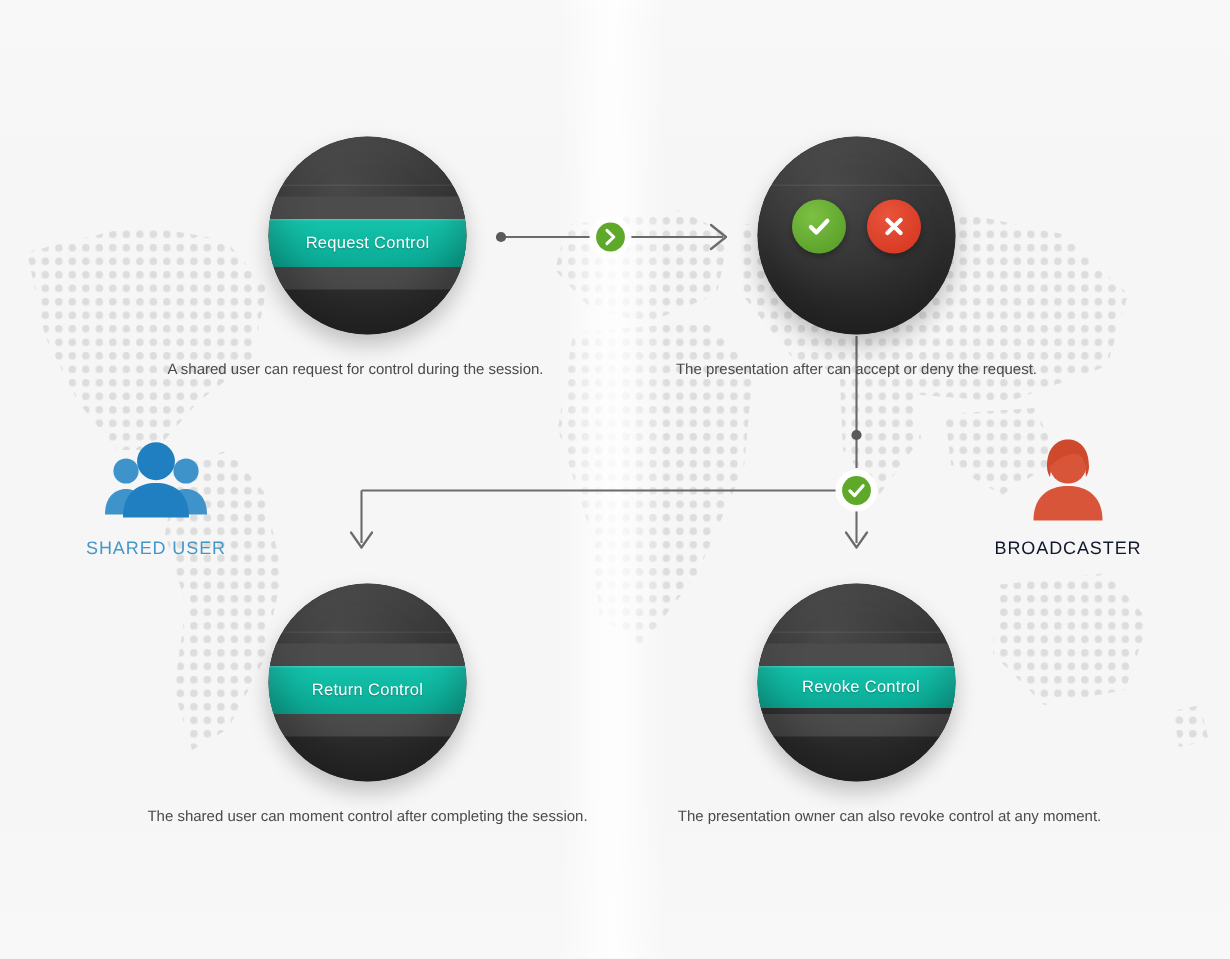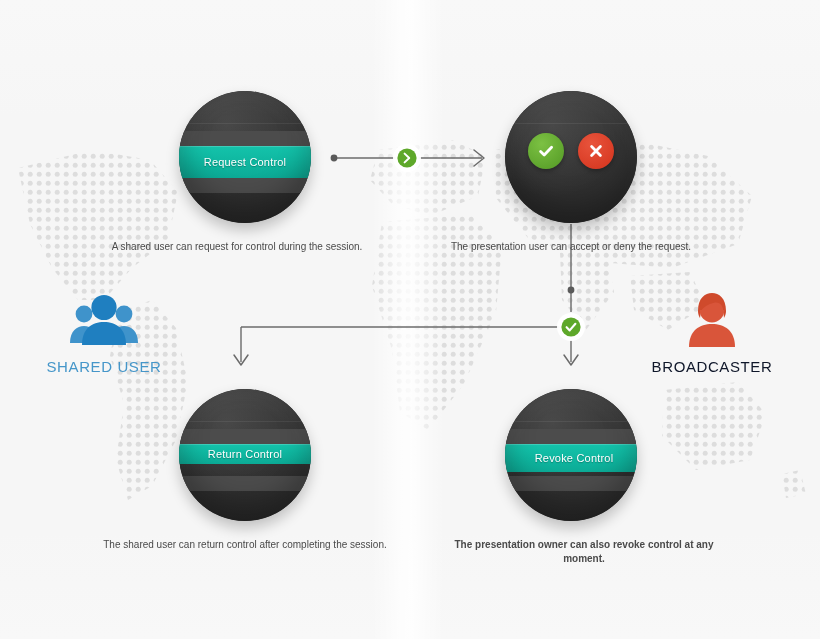--- a/index.html
+++ b/index.html
@@ -157,21 +157,21 @@
     text-align: center;
   }
   .role .role-icon {
     height: 64px;
     display: flex;
     align-items: flex-end;
     justify-content: center;
   }
   .role .role-label {
     margin-top: 9px;
-    font-size: 15px;
+    font-size: 12px;
     letter-spacing: 0.6px;
   }
   .role.shared .role-label { color: #4596c9; }
   .role.broadcaster .role-label { color: #0f172a; }
 </style>
 </head>
 <body>
 
 <div id="stage">
 
@@ -274,45 +274,45 @@
         </svg>
       </div>
       <div class="pill-btn deny">
         <svg width="20" height="20" viewBox="0 0 20 20">
           <path d="M5.6 5.6 L14.4 14.4 M14.4 5.6 L5.6 14.4" stroke="#ffffff" stroke-width="2.8" fill="none" stroke-linecap="round"></path>
         </svg>
       </div>
     </div>
     <div class="inner-shade"></div>
   </div>
-  <div class="caption" style="left:421px; top:240px;">The presentation user can accept or deny the request.</div>
+  <div class="caption" style="left:421px; top:240px;">The presentation after can accept or deny the request.</div>
 
   <div class="node" style="left:179px; top:389px;">
     <div class="sphere"></div>
     <div class="hairline" style="top:32px;"></div>
     <div class="band-gray" style="top:40px; height:15px;"></div>
-    <div class="band-teal" style="top:55px; height:20px;">
+    <div class="band-teal" style="top:55px; height:32px;">
       <span class="band-label">Return Control</span>
     </div>
     <div class="band-gray" style="top:87px; height:15px;"></div>
     <div class="inner-shade"></div>
   </div>
-  <div class="caption" style="left:95px; top:538px;">The shared user can return control after completing the session.</div>
+  <div class="caption" style="left:95px; top:538px;">The shared user can moment control after completing the session.</div>
 
   <div class="node" style="left:505px; top:389px;">
     <div class="sphere"></div>
     <div class="hairline" style="top:32px;"></div>
     <div class="band-gray" style="top:40px; height:15px;"></div>
     <div class="band-teal" style="top:55px; height:28px;padding-left:6px;">
       <span class="band-label">Revoke Control</span>
     </div>
     <div class="band-gray" style="top:87px; height:15px;"></div>
     <div class="inner-shade"></div>
   </div>
-  <div class="caption" style="left:434px; top:538px;font-weight:bold;">The presentation owner can also revoke control at any moment.</div>
+  <div class="caption" style="left:443px; top:538px;">The presentation owner can also revoke control at any moment.</div>
 
   <div class="role shared" style="left:19px; top:285px;">
     <div class="role-icon">
       <svg width="72" height="58" viewBox="0 0 72 58">
 
         <circle cx="16" cy="23" r="8.4" fill="#3f93cb"></circle>
         <path d="M2 52 C2 40 9 35 16 35 C23 35 30 40 30 52 Z" fill="#3f93cb"></path>
 
         <circle cx="56" cy="23" r="8.4" fill="#3f93cb"></circle>
         <path d="M42 52 C42 40 49 35 56 35 C63 35 70 40 70 52 Z" fill="#3f93cb"></path>

